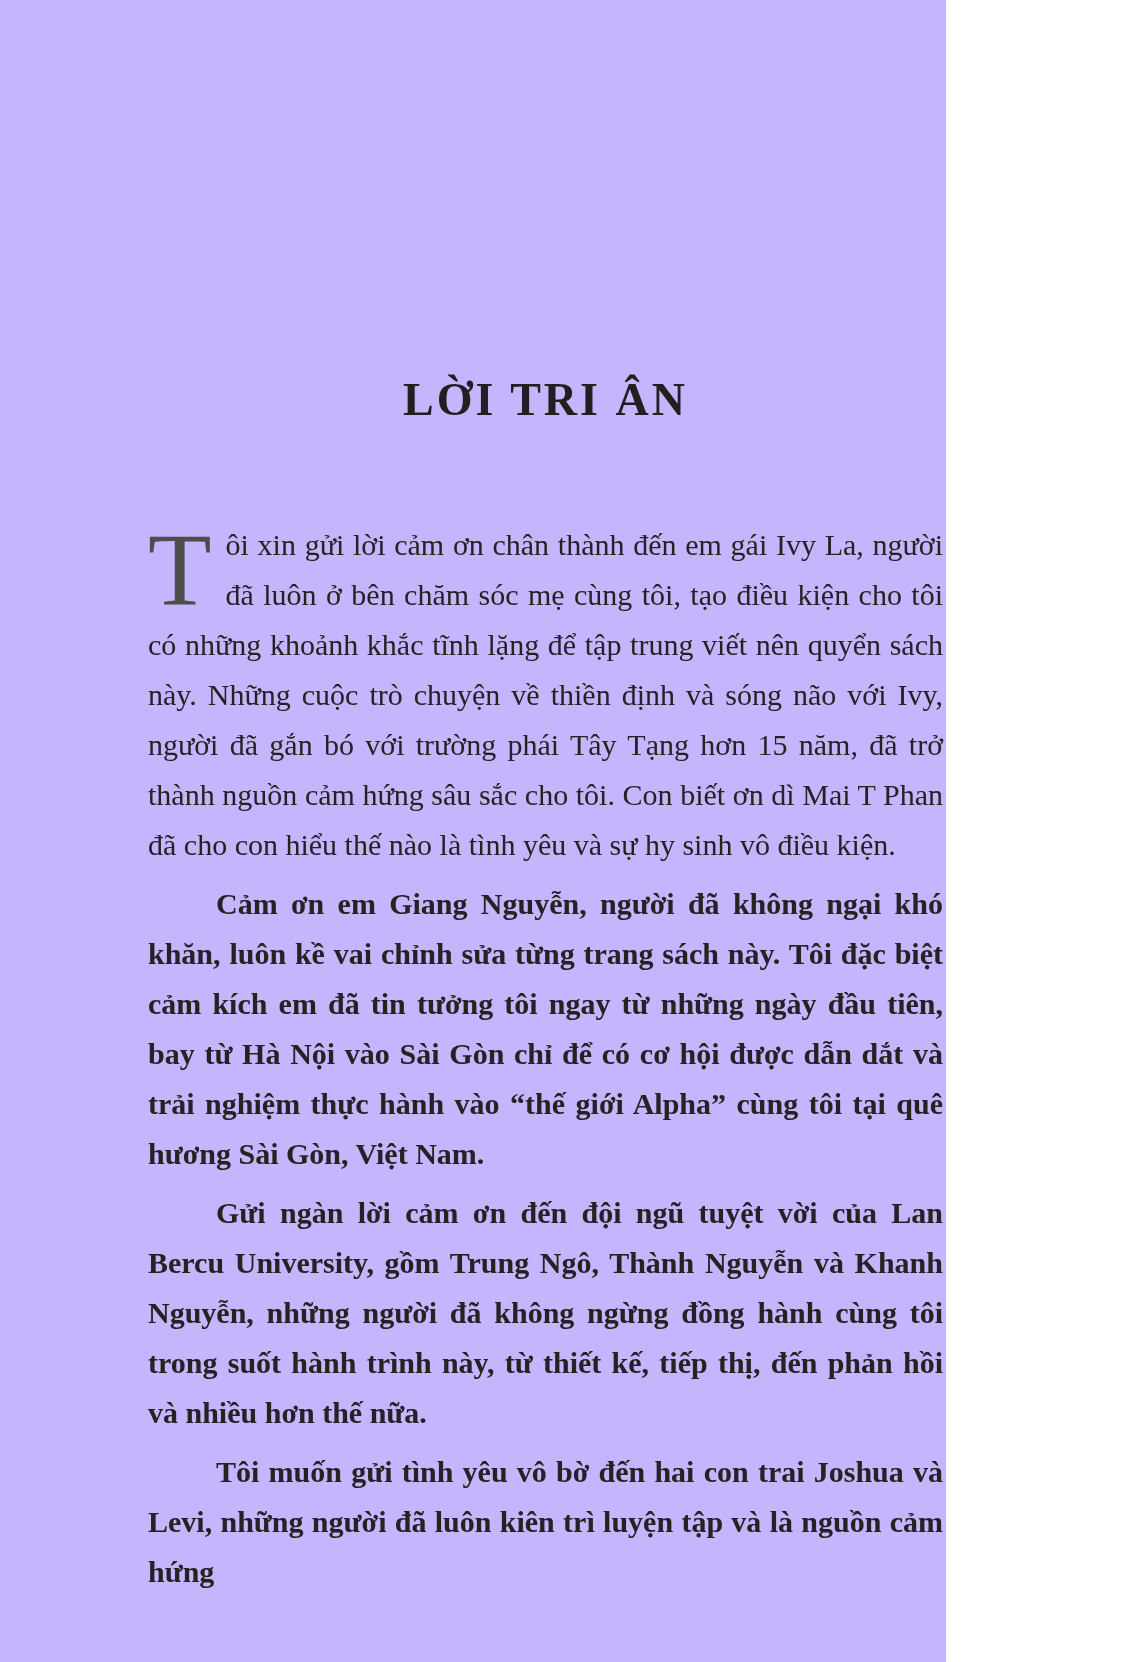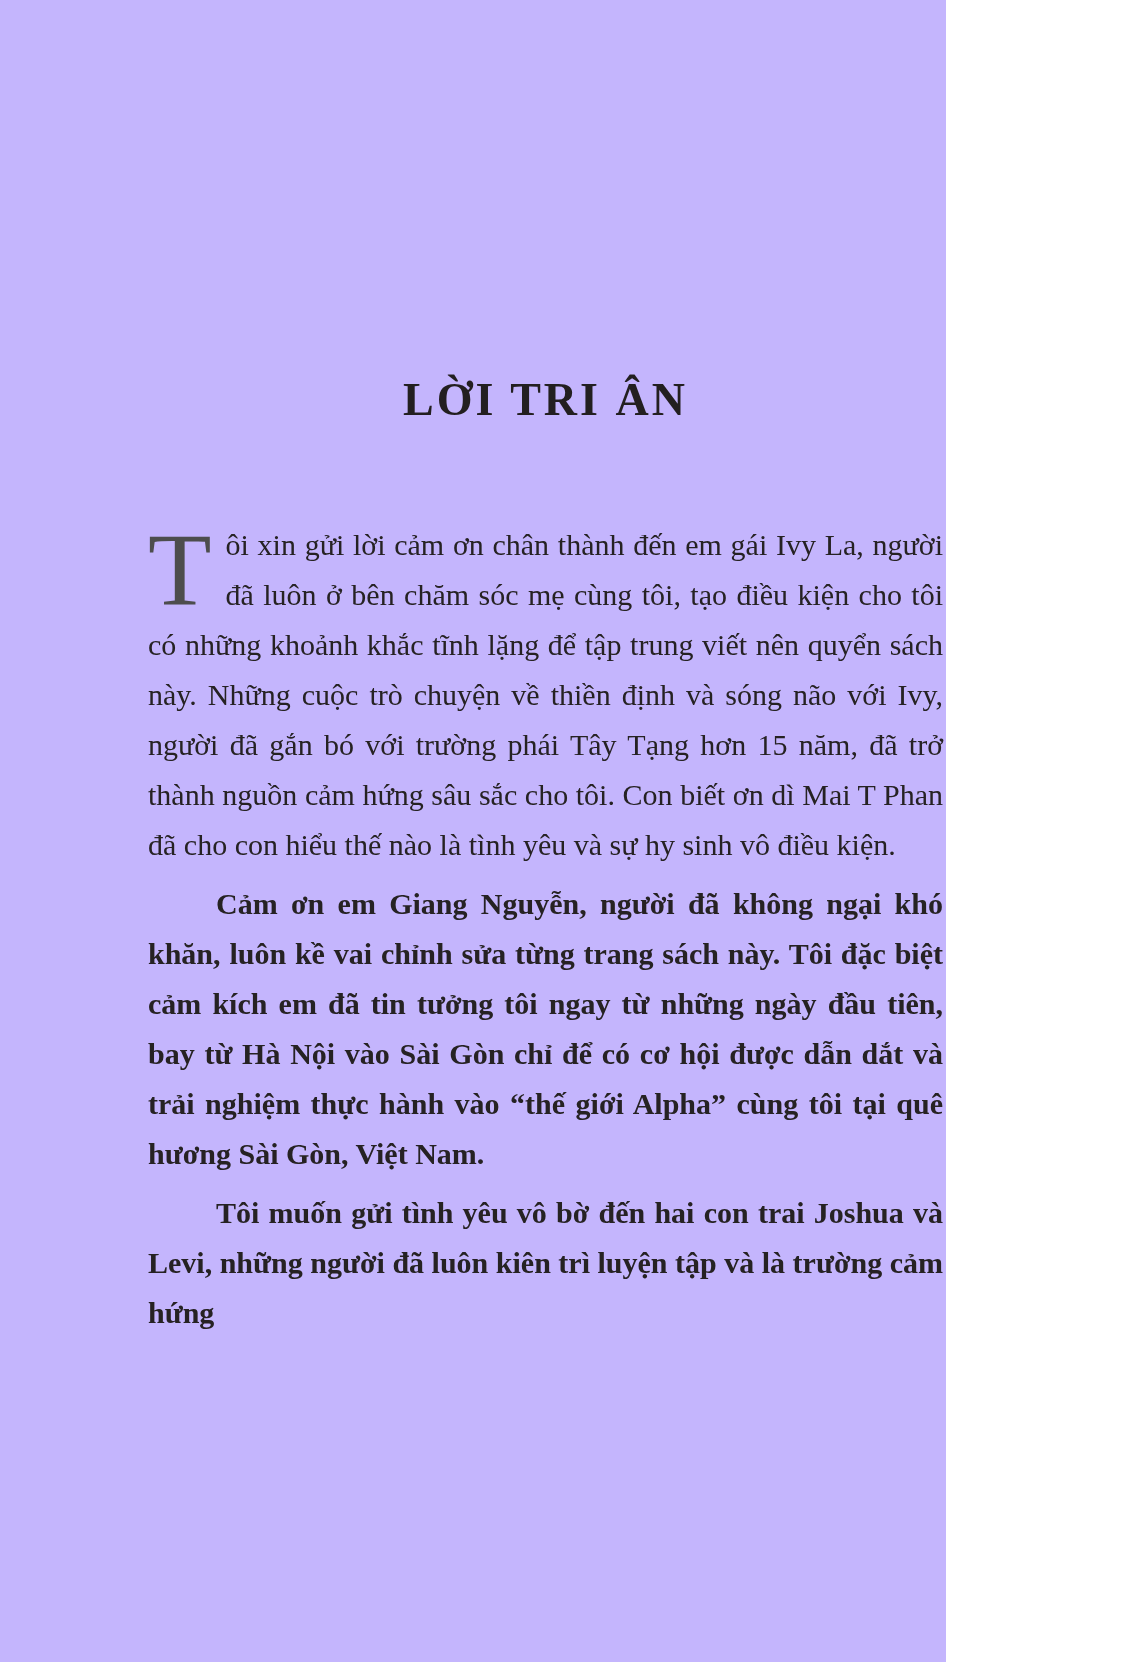--- a/index.html
+++ b/index.html
@@ -65,18 +65,19 @@
     <h1 class="chapter-title">LỜI TRI ÂN</h1>
 
     <div class="body-text">
 
       <p>
         <span class="drop-cap">T</span><span>ôi xin gửi lời cảm ơn chân thành đến em gái Ivy La, người đã luôn ở bên chăm sóc mẹ cùng tôi, tạo điều kiện cho tôi có những khoảnh khắc tĩnh lặng để tập trung viết nên quyển sách này. Những cuộc trò chuyện về thiền định và sóng não với Ivy, người đã gắn bó với trường phái Tây Tạng hơn 15 năm, đã trở thành nguồn cảm hứng sâu sắc cho tôi. Con biết ơn dì Mai T Phan đã cho con hiểu thế nào là tình yêu và sự hy sinh vô điều kiện.</span>
       </p>
 
       <p class="indented">Cảm ơn em Giang Nguyễn, người đã không ngại khó khăn, luôn kề vai chỉnh sửa từng trang sách này. Tôi đặc biệt cảm kích em đã tin tưởng tôi ngay từ những ngày đầu tiên, bay từ Hà Nội vào Sài Gòn chỉ để có cơ hội được dẫn dắt và trải nghiệm thực hành vào “thế giới Alpha” cùng tôi tại quê hương Sài Gòn, Việt Nam.</p>
 
+      <p class="indented">Gửi ngàn lời cảm ơn đến đội ngũ tuyệt vời của Lan Bercu University, gồm Trung Ngô, Thành Nguyễn và Khanh Nguyễn, những người đã không ngừng đồng hành cùng tôi trong suốt hành trình này, từ thiết kế, tiếp thị, đến phản hồi và nhiều hơn thế nữa.</p>
 
-      <p class="indented">Tôi muốn gửi tình yêu vô bờ đến hai con trai Joshua và Levi, những người đã luôn kiên trì luyện tập và là trường cảm hứng</p>
+      <p class="indented">Tôi muốn gửi tình yêu vô bờ đến hai con trai Joshua và Levi, những người đã luôn kiên trì luyện tập và là nguồn cảm hứng</p>
 
     </div>
   </div>
 </div>
 
 </body></html>

